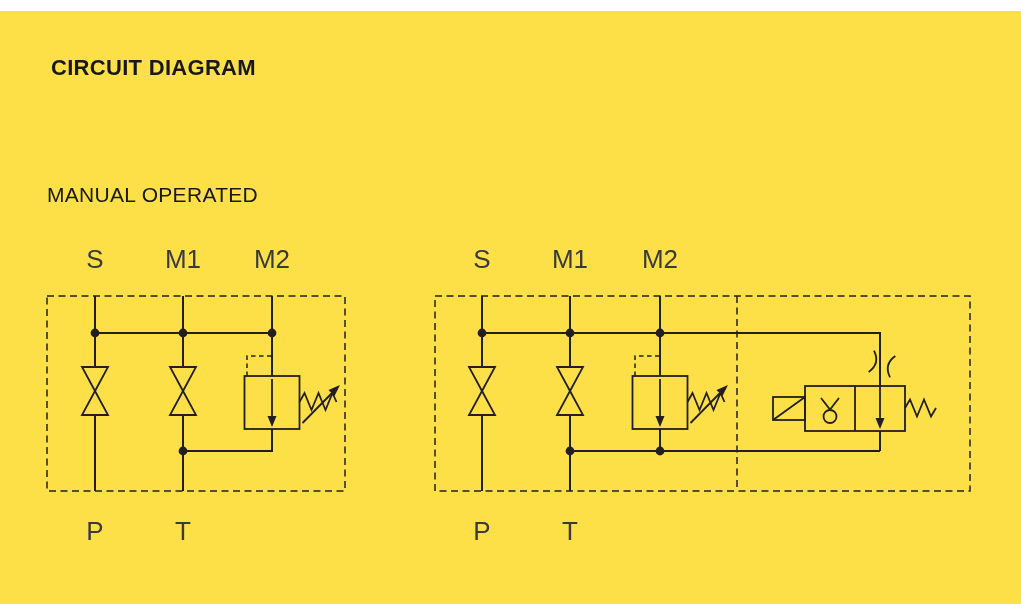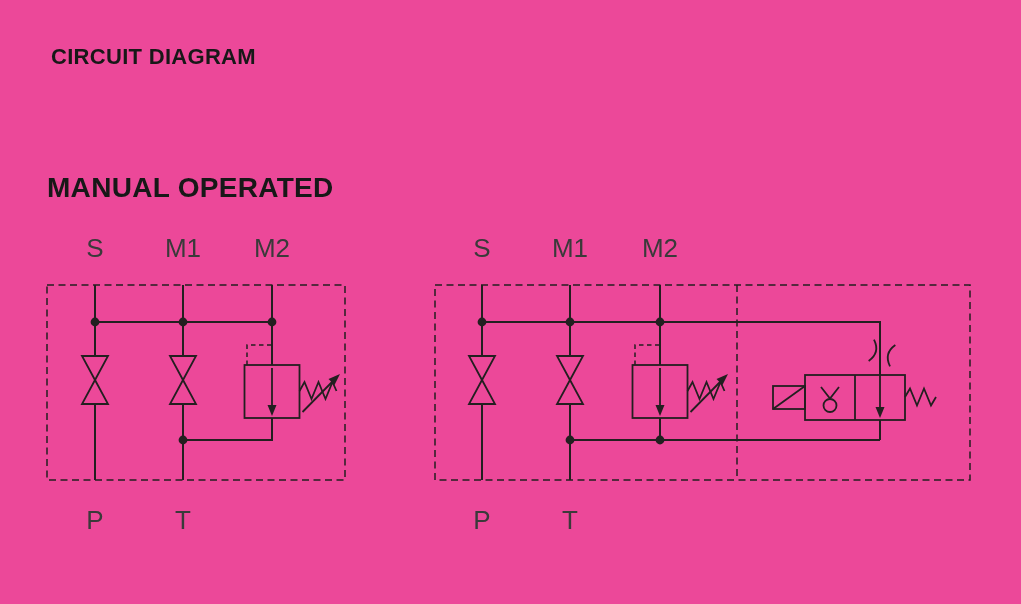--- a/index.html
+++ b/index.html
@@ -3,28 +3,28 @@
 <meta charset="utf-8">
 <style>
   * { margin: 0; padding: 0; box-sizing: border-box; }
   html, body { width: 1021px; height: 604px; }
   body {
     background: #ffffff;
     font-family: "Liberation Sans", sans-serif;
     position: relative;
     overflow: hidden;
   }
-  .page { position: absolute; inset: 0; background: #ec4899; }
+  .page { position: absolute; inset: 0; background: #fde047; margin-top: 11px; }
   .title {
     position: absolute; left: 51px; top: 44px;
     font-size: 22px; font-weight: 700; color: #181818; letter-spacing: 0.3px;
   }
   .heading {
     position: absolute;
-    font-size: 28px; font-weight: 700; color: #181818; letter-spacing: 0.3px;
+    font-size: 21px; font-weight: 400; color: #181818; letter-spacing: 0.3px;
   }
   .heading-left  { left: 47px;  top: 172px; }
   .heading-right { left: 432px; top: 172px; }
   svg.schematic { position: absolute; }
   .svg-left  { left: 40px;  top: 215px; }
   .svg-right { left: 425px; top: 215px; }
   .port-label {
     font-family: "Liberation Sans", sans-serif;
     font-size: 26px; fill: #3a3a3a;
   }

